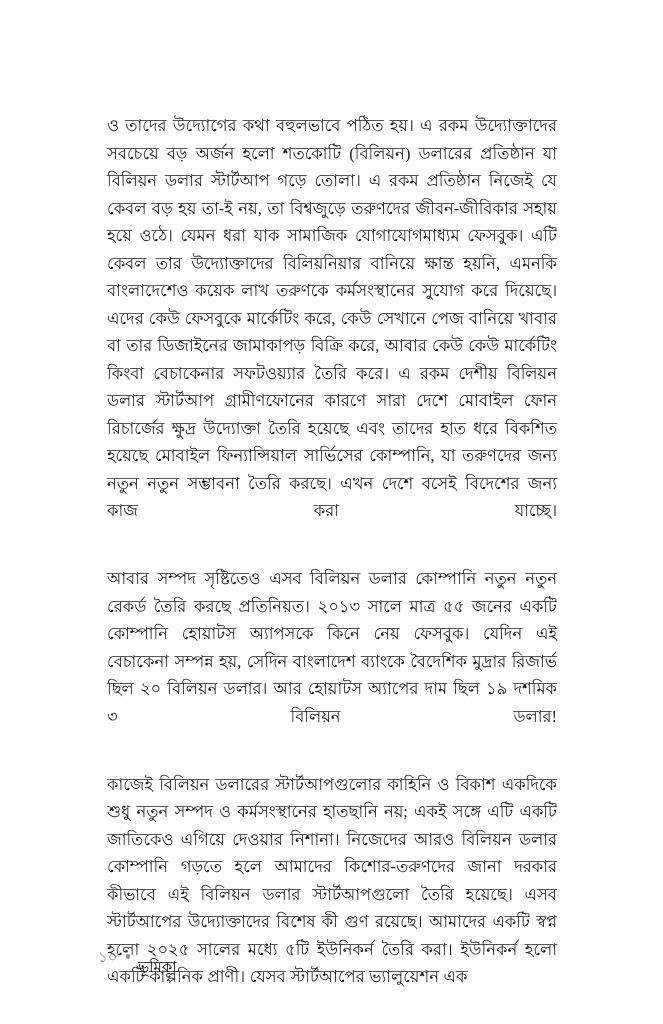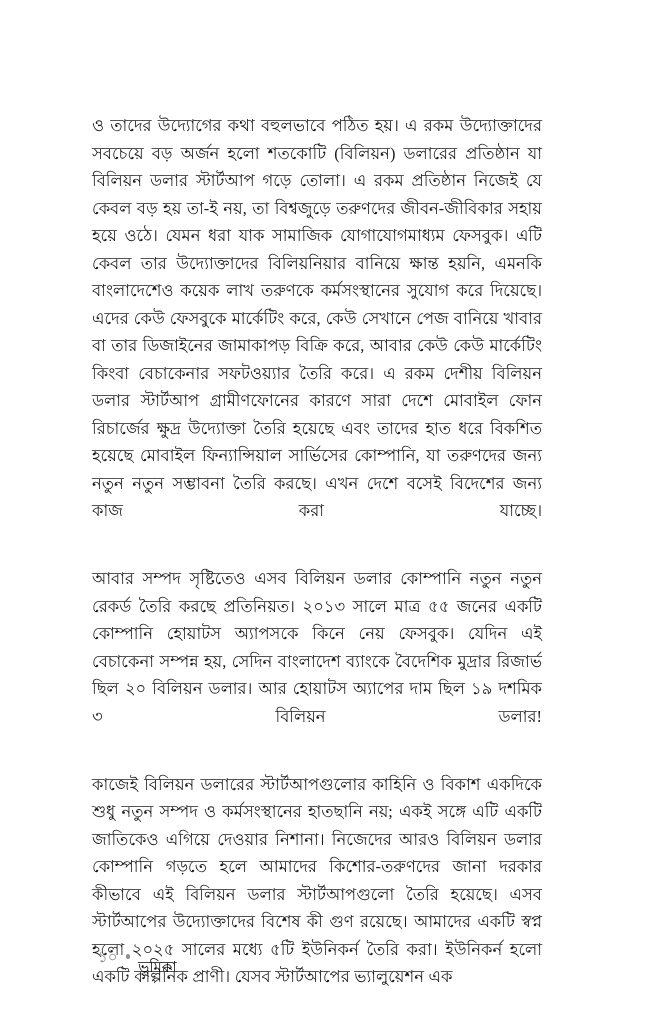--- a/index.html
+++ b/index.html
@@ -15,21 +15,21 @@
   .page {
     position: relative;
     width: 663px;
     height: 1024px;
     background: #ffffff;
     overflow: hidden;
     box-sizing: border-box;
   }
   .text-column {
     position: absolute;
-    left: 92px;
+    left: 107px;
     top: 112px;
     width: 450px;
   }
   .para {
     margin: 0 0 13px 0;
     padding: 0;
     text-align: justify;
     text-justify: inter-word;
     font-size: 16.4px;
     line-height: 27.5px;

